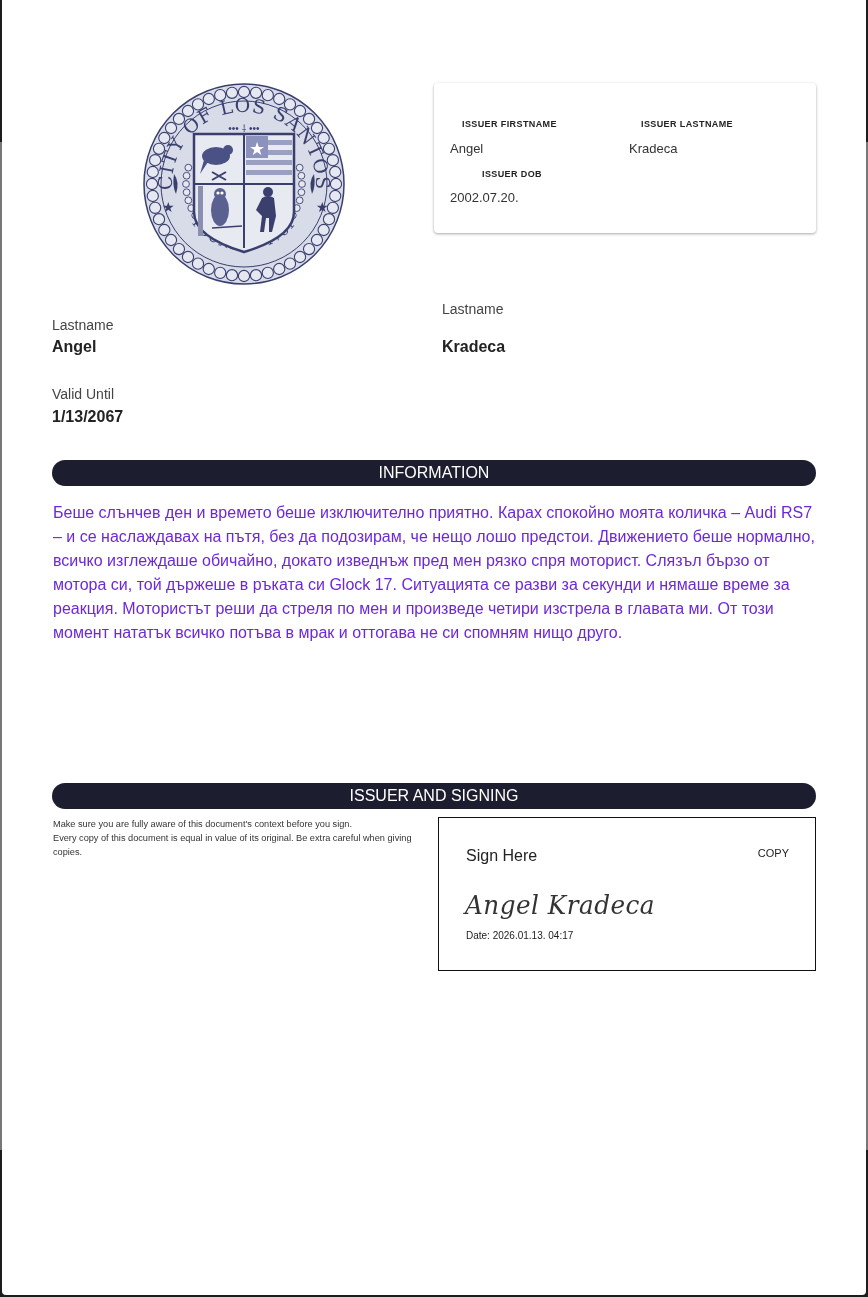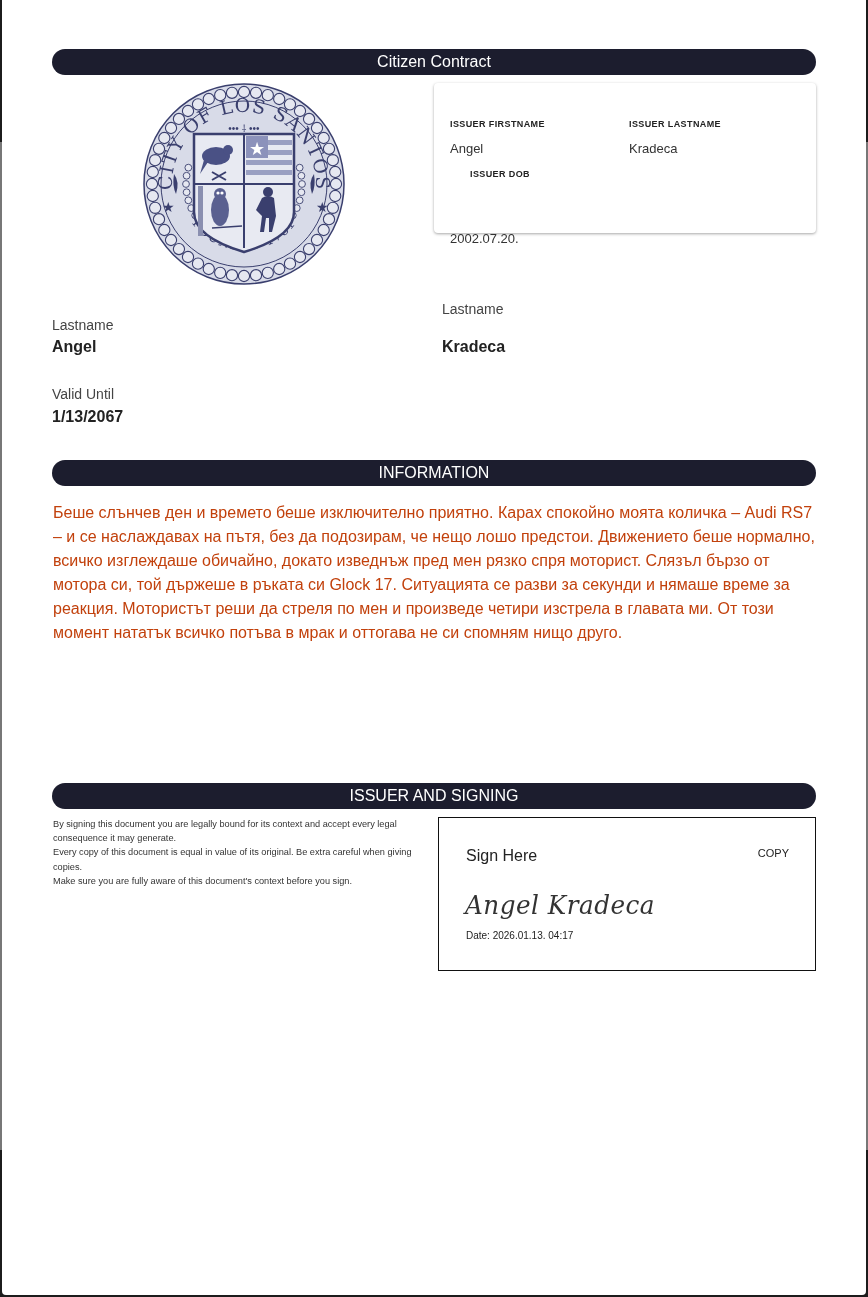--- a/index.html
+++ b/index.html
@@ -17,27 +17,27 @@
     position: absolute; left: 50px; width: 764px; height: 26px;
     background: #1c1d2e; border-radius: 13px;
     color: #fff; font-size: 16px; text-align: center; line-height: 26px;
   }
   .seal { position: absolute; left: 140px; top: 82px; width: 204px; height: 204px; }
   .issuer-card {
     position: absolute; left: 432px; top: 83px; width: 382px; height: 150px;
     background: #fff; border-radius: 4px;
     box-shadow: 0 1px 3px rgba(0,0,0,0.35);
   }
-  .ic-label { position: absolute; font-size: 9px; font-weight: bold; letter-spacing: 0.4px; color: #222; }
+  .ic-label { position: absolute; font-size: 9px; font-weight: bold; letter-spacing: 0.4px; color: #222; margin-left: 12px; }
   .ic-value { position: absolute; font-size: 13px; color: #333; }
   .f-label { position: absolute; font-size: 14px; color: #444; }
   .f-value { position: absolute; font-size: 16px; font-weight: bold; color: #222; }
   .info-text {
     position: absolute; left: 51px; top: 501px; width: 770px;
-    font-size: 16px; line-height: 24px; color: #c2410c;
+    font-size: 16px; line-height: 24px; color: #6d28d9;
   }
   .terms-text {
     position: absolute; left: 51px; top: 817px; width: 380px;
     font-size: 9.2px; line-height: 14.2px; color: #333;
   }
   .sign-box {
     position: absolute; left: 436px; top: 817px; width: 376px; height: 152px;
     border: 1px solid #111; background: #fff;
   }
   .sign-here { position: absolute; left: 27px; top: 29px; font-size: 16px; color: #222; }
@@ -49,23 +49,20 @@
   }
   .date { position: absolute; left: 27px; top: 112px; font-size: 10px; color: #222; }
 </style>
 </head>
 <body>
 
 <div class="bg-grey"></div>
 
 <div class="page">
 
-  <div class="bar" style="top:49px;">
-    <span>Citizen Contract</span>
-  </div>
 
   <svg class="seal" viewBox="0 0 204 204">
     <defs>
       <path id="topArc" d="M 30 102 A 72 72 0 0 1 174 102"></path>
       <path id="botArc" d="M 40 120 A 64 64 0 0 0 164 120"></path>
     </defs>
     <circle cx="102" cy="102" r="100" fill="#d8dbe8" stroke="#3a3f6e" stroke-width="1.5"></circle>
     <g id="beads" fill="#e6e8f1" stroke="#3a3f6e" stroke-width="1.1">
         <circle cx="194" cy="102" r="5.6"></circle>
         <circle cx="193.21292724639056" cy="114.00840968424474" r="5.6"></circle>
@@ -189,42 +186,41 @@
     <path d="M 32 92 q 6 8 2 20 q -4 -8 -2 -20 Z" fill="#3a3f6e"></path>
     <path d="M 172 92 q -6 8 -2 20 q 4 -8 2 -20 Z" fill="#3a3f6e"></path>
   </svg>
 
   <div class="issuer-card">
     <div class="ic-label" style="left:16px; top:36px;">ISSUER FIRSTNAME</div>
     <div class="ic-value" style="left:16px; top:58px;">Angel</div>
     <div class="ic-label" style="left:195px; top:36px;">ISSUER LASTNAME</div>
     <div class="ic-value" style="left:195px; top:58px;">Kradeca</div>
     <div class="ic-label" style="left:16px; top:86px;padding-left:20px;">ISSUER DOB</div>
-    <div class="ic-value" style="left:16px; top:107px;margin-top:41px;">2002.07.20.</div>
+    <div class="ic-value" style="left:16px; top:107px;">2002.07.20.</div>
   </div>
 
   <div class="f-label" style="left:50px; top:317px;">Lastname</div>
   <div class="f-value" style="left:50px; top:338px;">Angel</div>
   <div class="f-label" style="left:440px; top:301px;">Lastname</div>
   <div class="f-value" style="left:440px; top:338px;">Kradeca</div>
   <div class="f-label" style="left:50px; top:386px;">Valid Until</div>
   <div class="f-value" style="left:50px; top:408px;">1/13/2067</div>
 
   <div class="bar" style="top:460px;">
     <span>INFORMATION</span>
   </div>
   <div class="info-text">Беше слънчев ден и времето беше изключително приятно. Карах спокойно моята количка – Audi RS7 – и се наслаждавах на пътя, без да подозирам, че нещо лошо предстои. Движението беше нормално, всичко изглеждаше обичайно, докато изведнъж пред мен рязко спря моторист. Слязъл бързо от мотора си, той държеше в ръката си Glock 17. Ситуацията се разви за секунди и нямаше време за реакция. Мотористът реши да стреля по мен и произведе четири изстрела в главата ми. От този момент нататък всичко потъва в мрак и оттогава не си спомням нищо друго.</div>
 
   <div class="bar" style="top:783px;">
     <span>ISSUER AND SIGNING</span>
   </div>
   <div class="terms-text">
-    <div>By signing this document you are legally bound for its context and accept every legal consequence it may generate.</div>
+    <div>Make sure you are fully aware of this document's context before you sign.</div>
     <div>Every copy of this document is equal in value of its original. Be extra careful when giving copies.</div>
-    <div>Make sure you are fully aware of this document's context before you sign.</div>
   </div>
 
   <div class="sign-box">
     <div class="sign-here">Sign Here</div>
     <div class="copy">COPY</div>
     <div class="signature">Angel Kradeca</div>
     <div class="date">Date: 2026.01.13. 04:17</div>
   </div>
 </div>
 

